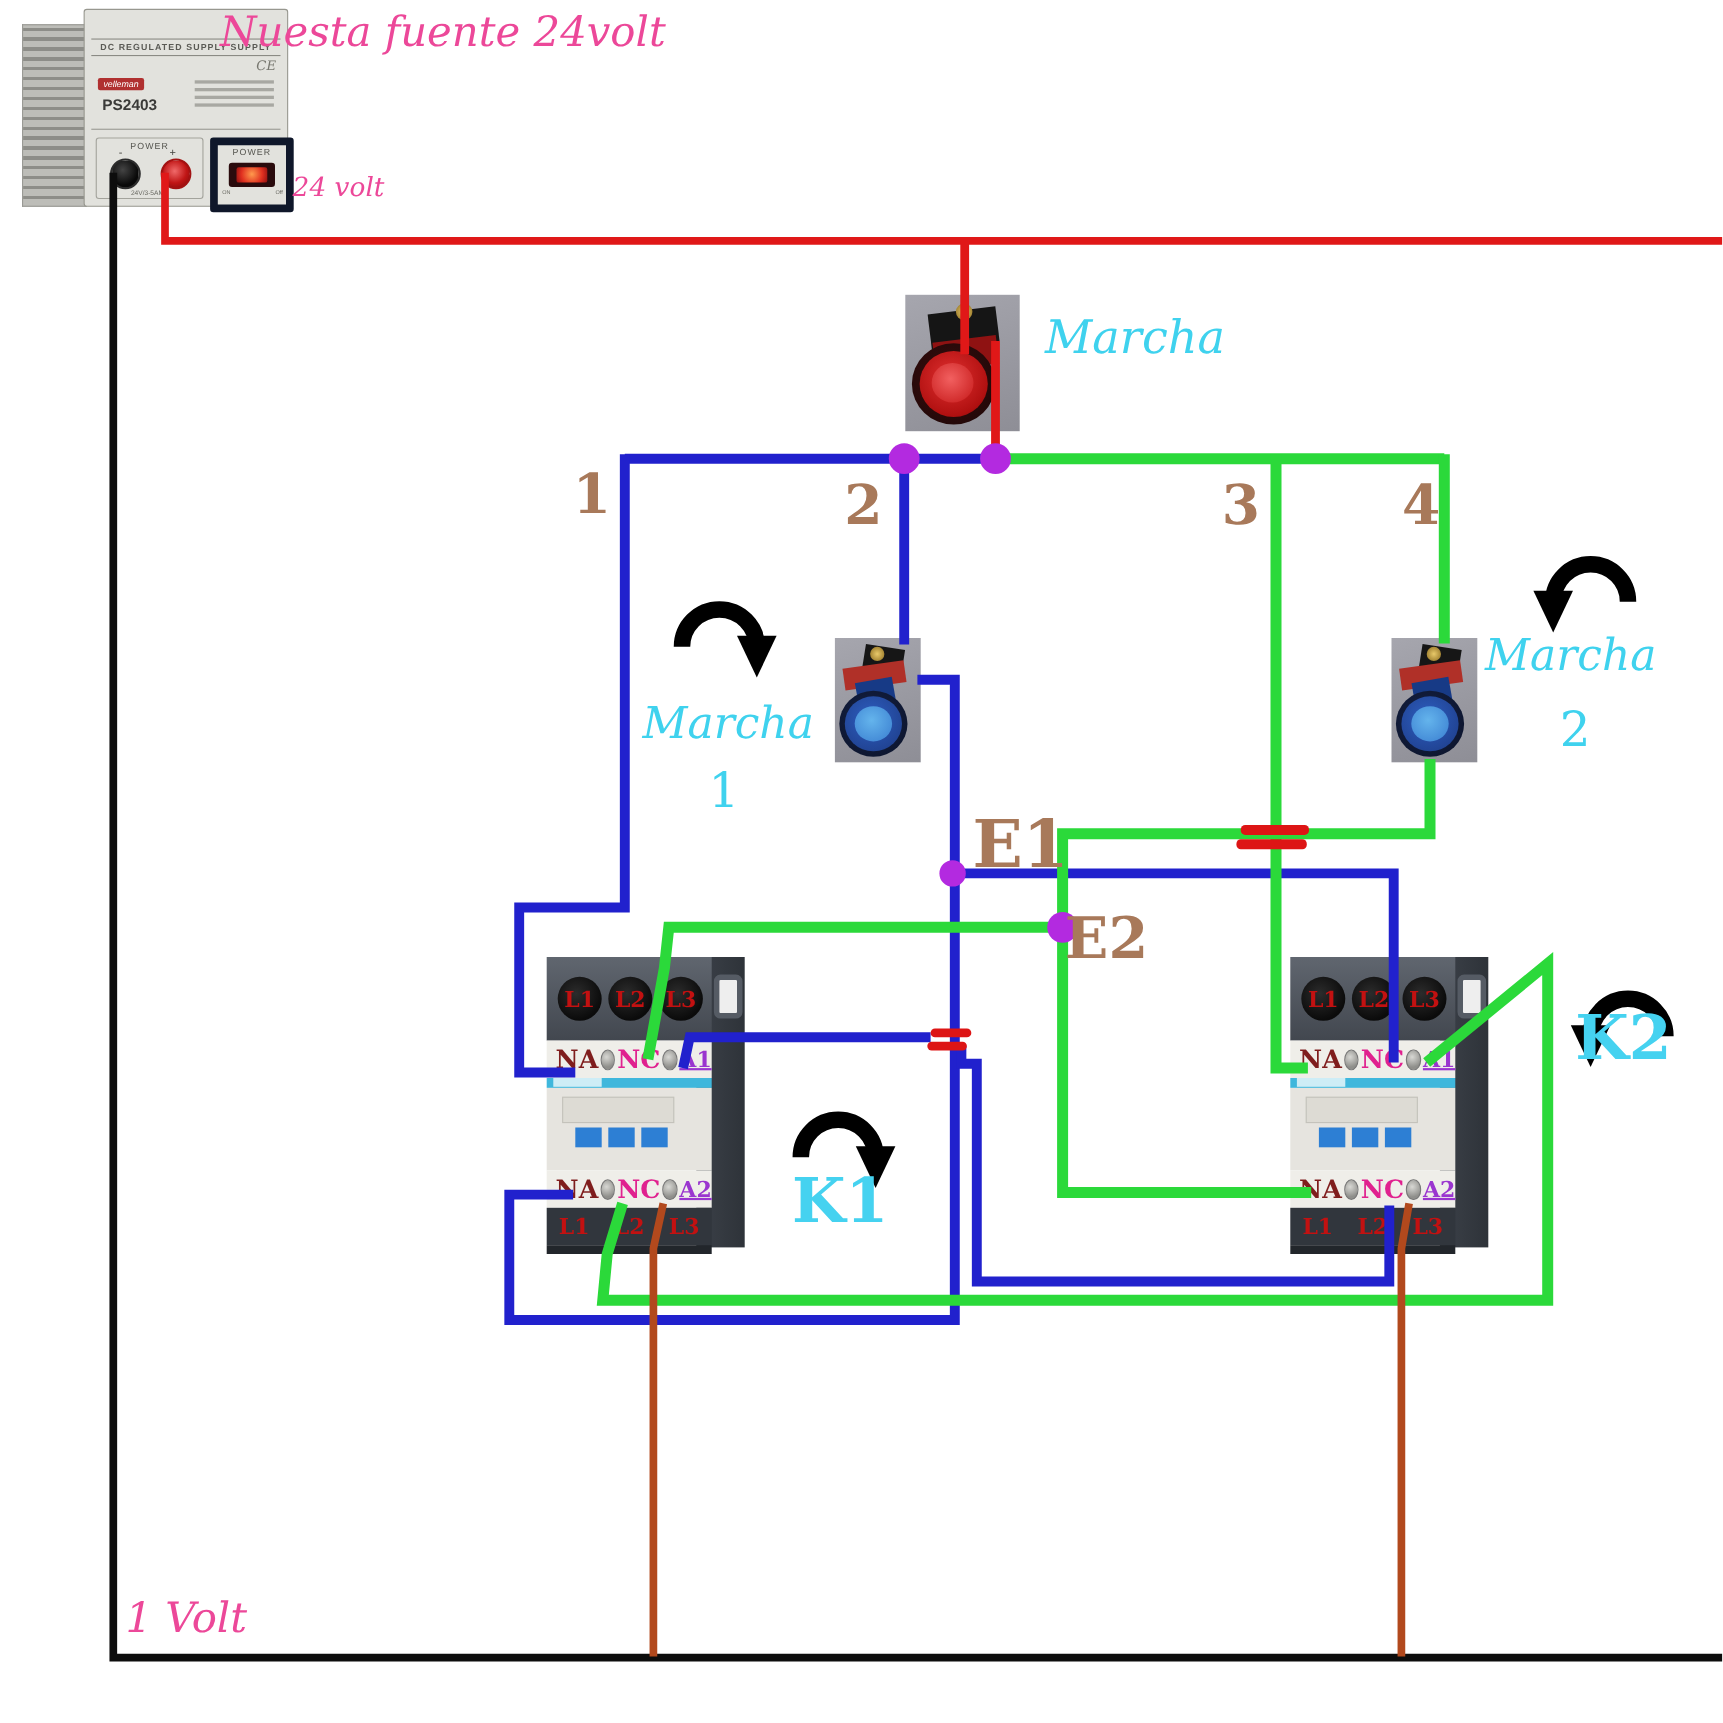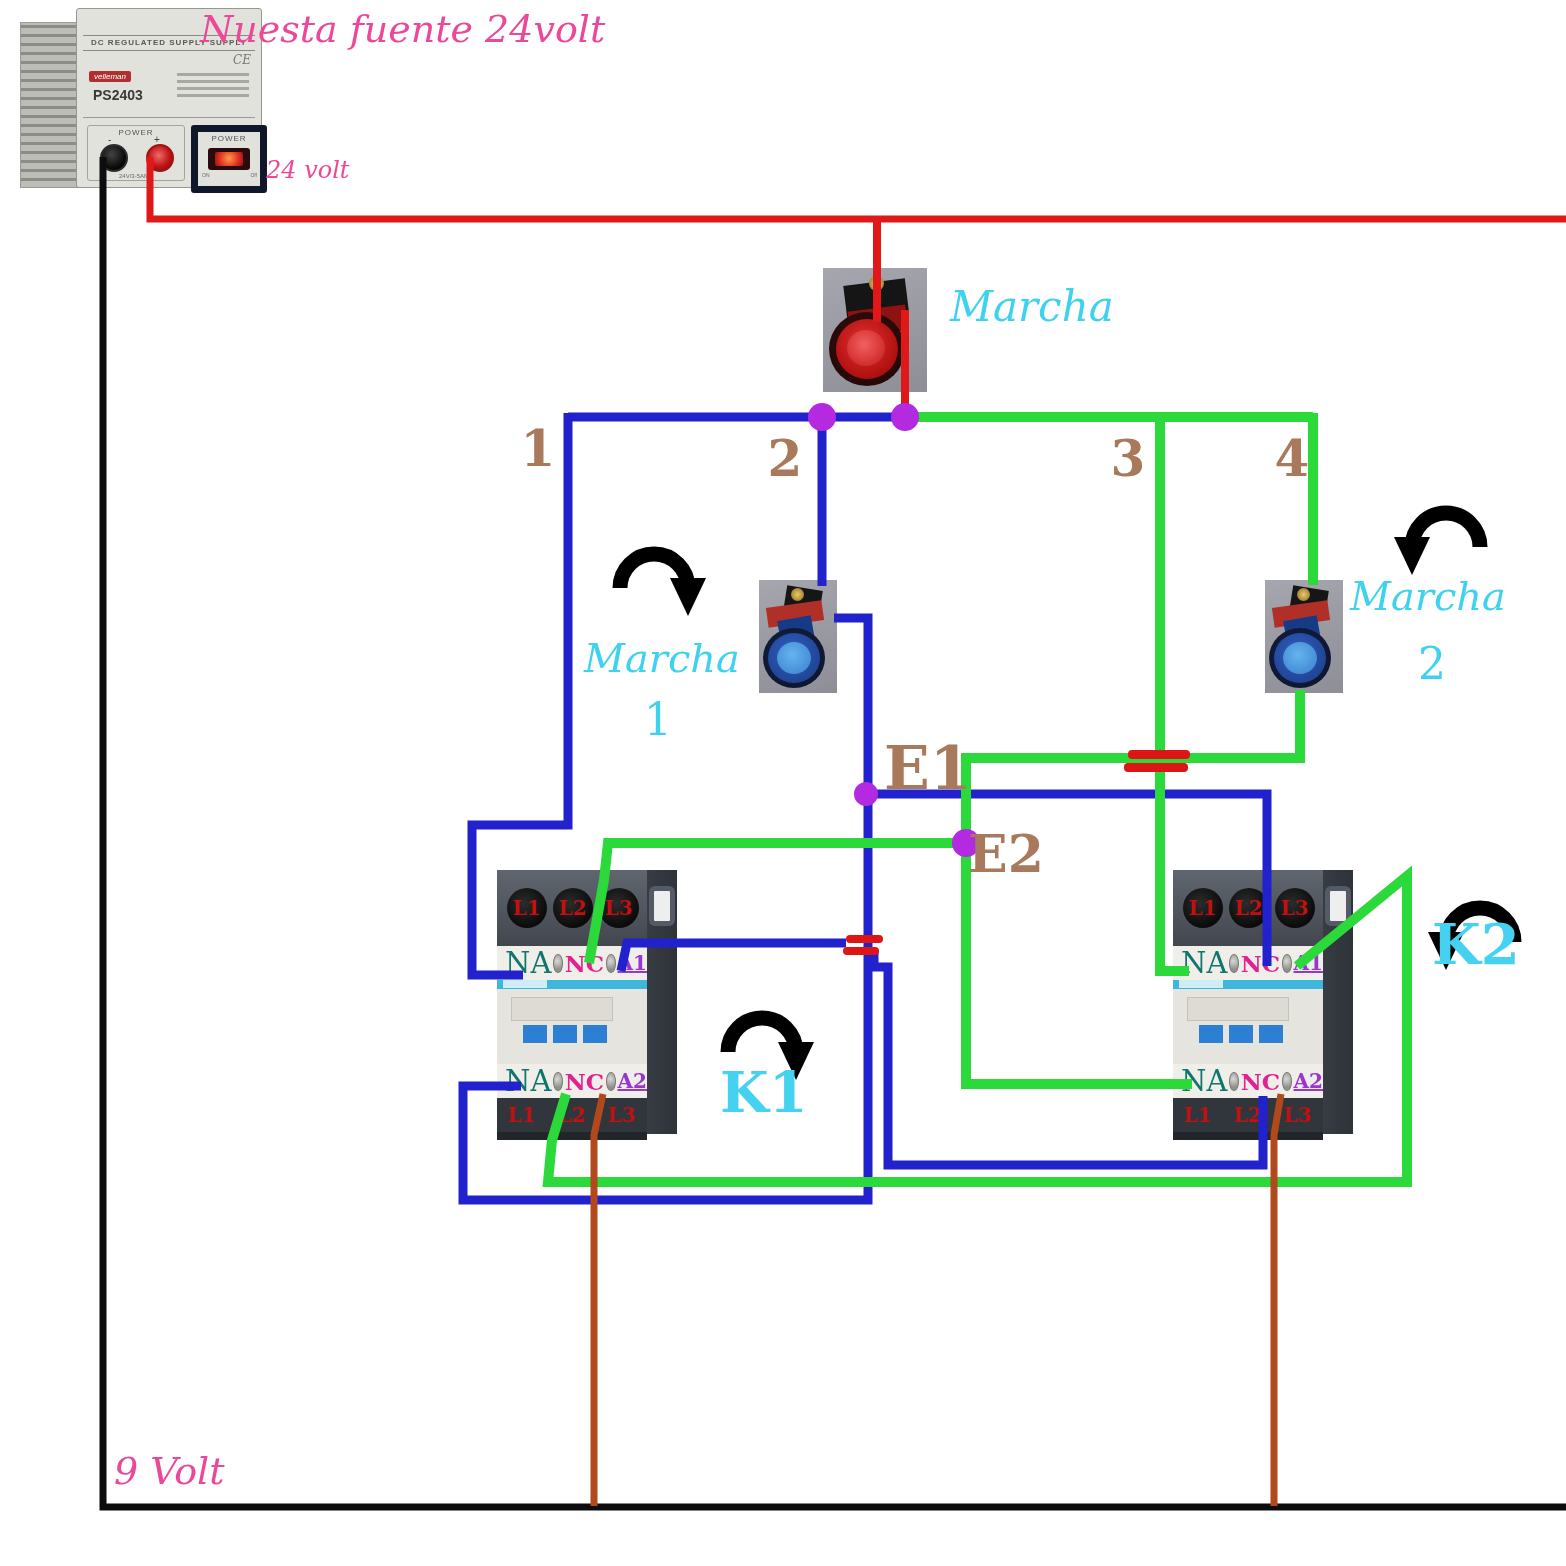--- a/index.html
+++ b/index.html
@@ -68,21 +68,21 @@
 
   
   .contactor{position:absolute;width:180px;height:270px;z-index:2;font-family:"DejaVu Serif",serif;}
   .ct-side{position:absolute;left:136px;top:0;width:44px;height:264px;background:linear-gradient(90deg,#3c4149,#2e3339);}
   .ct-ear{position:absolute;left:152px;top:16px;width:16px;height:30px;border:5px solid #555b64;border-radius:6px;background:#eee;}
   .ct-top{position:absolute;left:0;top:0;width:150px;height:76px;background:linear-gradient(180deg,#60666f,#42474f);}
   .ct-term{position:absolute;top:18px;width:40px;height:40px;border-radius:50%;
            background:radial-gradient(circle at 42% 38%,#2c2c2c,#0b0b0b 70%);text-align:center;line-height:40px;}
   .ct-term span{color:#c21111;font-size:20px;font-weight:bold;}
   .ct-band{position:absolute;left:0;width:150px;height:34px;background:#efeee9;display:flex;align-items:center;}
-  .ct-band .t1{margin-left:8px;font-size:29px;font-weight:normal;color:#0f766e;}
+  .ct-band .t1{margin-left:8px;font-size:23px;font-weight:bold;color:#7f1d1d;}
   .ct-band .t2{font-size:23px;font-weight:bold;color:#e0218f;}
   .ct-band .t3{font-size:20px;font-weight:bold;color:#9a35cf;text-decoration:underline;}
   .screw{width:17px;height:17px;border-radius:50%;margin:0 2px;
          background:radial-gradient(circle at 40% 35%,#d8d8d4,#8f8f8b 70%);border:1px solid #777;}
   .ct-stripe{position:absolute;left:0;top:110px;width:150px;height:9px;background:#3fb7dc;}
   .ct-brand{position:absolute;left:6px;top:110px;width:44px;height:8px;background:rgba(255,255,255,.75);}
   .ct-body{position:absolute;left:0;top:119px;width:150px;height:75px;background:#e6e4df;}
   .ct-body .blue-bit{position:absolute;top:36px;width:24px;height:18px;background:#2d7fd4;}
   .ct-body .panel{position:absolute;left:14px;top:8px;width:100px;height:22px;background:#dddbd4;border:1px solid #c4c2bb;}
   .ct-bottom{position:absolute;left:0;top:228px;width:150px;height:34px;background:#31363d;
@@ -294,21 +294,21 @@
   </svg>
   <svg class="arrow" style="left:1424px;top:882px" width="112" height="92" viewBox="0 0 112 92">
     <g transform="translate(112,0) scale(-1,1)">
       <path d="M 22,60 A 34,34 0 1 1 90,60" fill="none" stroke="#000" stroke-width="15"></path>
       <polygon points="72,50 108,50 90,88" fill="#000"></polygon>
     </g>
   </svg>
 
   <div class="script" style="left:200px;top:10px;font-size:38px">Nuesta fuente 24volt</div>
   <div class="script" style="left:266px;top:158px;font-size:24px">24 volt</div>
-  <div class="script" style="left:114px;top:1452px;font-size:38px">9 Volt</div>
+  <div class="script" style="left:114px;top:1452px;font-size:38px">1 Volt</div>
 
   <div class="cyan" style="left:950px;top:286px;font-size:42px">Marcha</div>
   <div class="cyan" style="left:584px;top:638px;font-size:40px">Marcha</div>
   <div class="cyan" style="left:618px;top:698px;width:80px;text-align:center;font-size:44px;font-style:normal">1</div>
   <div class="cyan" style="left:1350px;top:576px;font-size:40px">Marcha</div>
   <div class="cyan" style="left:1392px;top:642px;width:80px;text-align:center;font-size:44px;font-style:normal">2</div>
 
   <div class="kname" style="left:720px;top:1064px;font-size:56px">K1</div>
   <div class="kname" style="left:1432px;top:916px;font-size:56px">K2</div>
 

